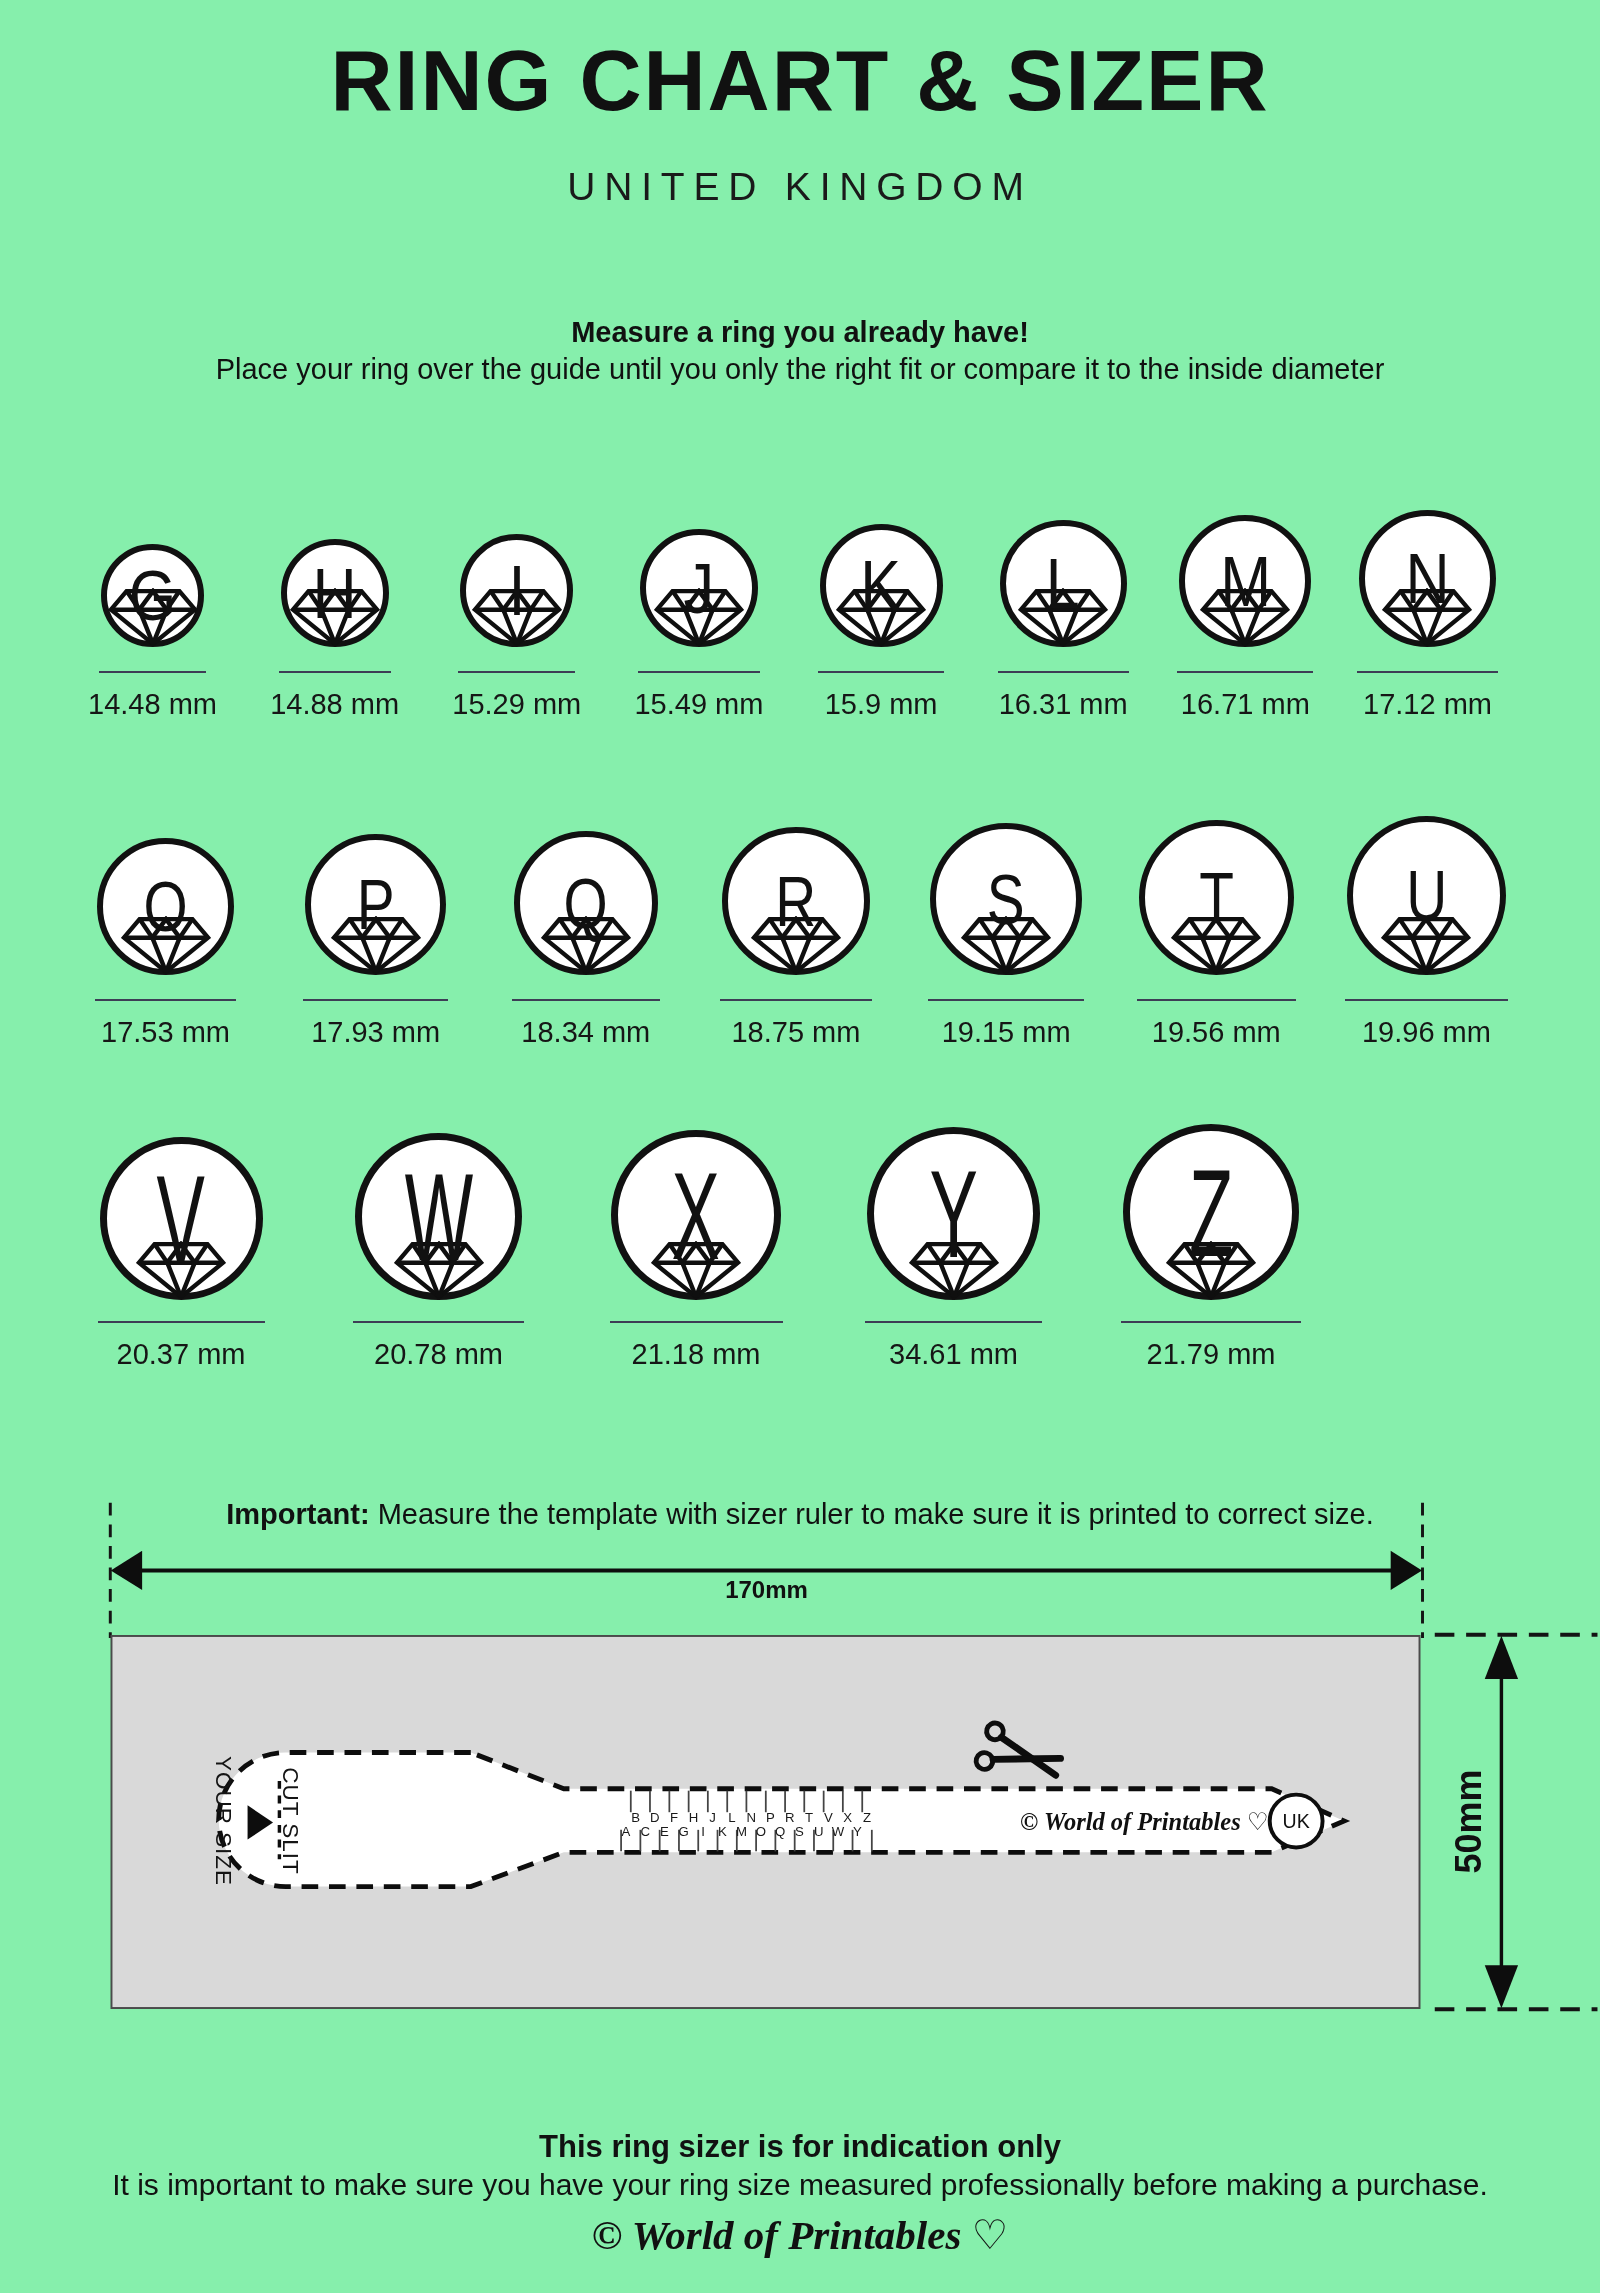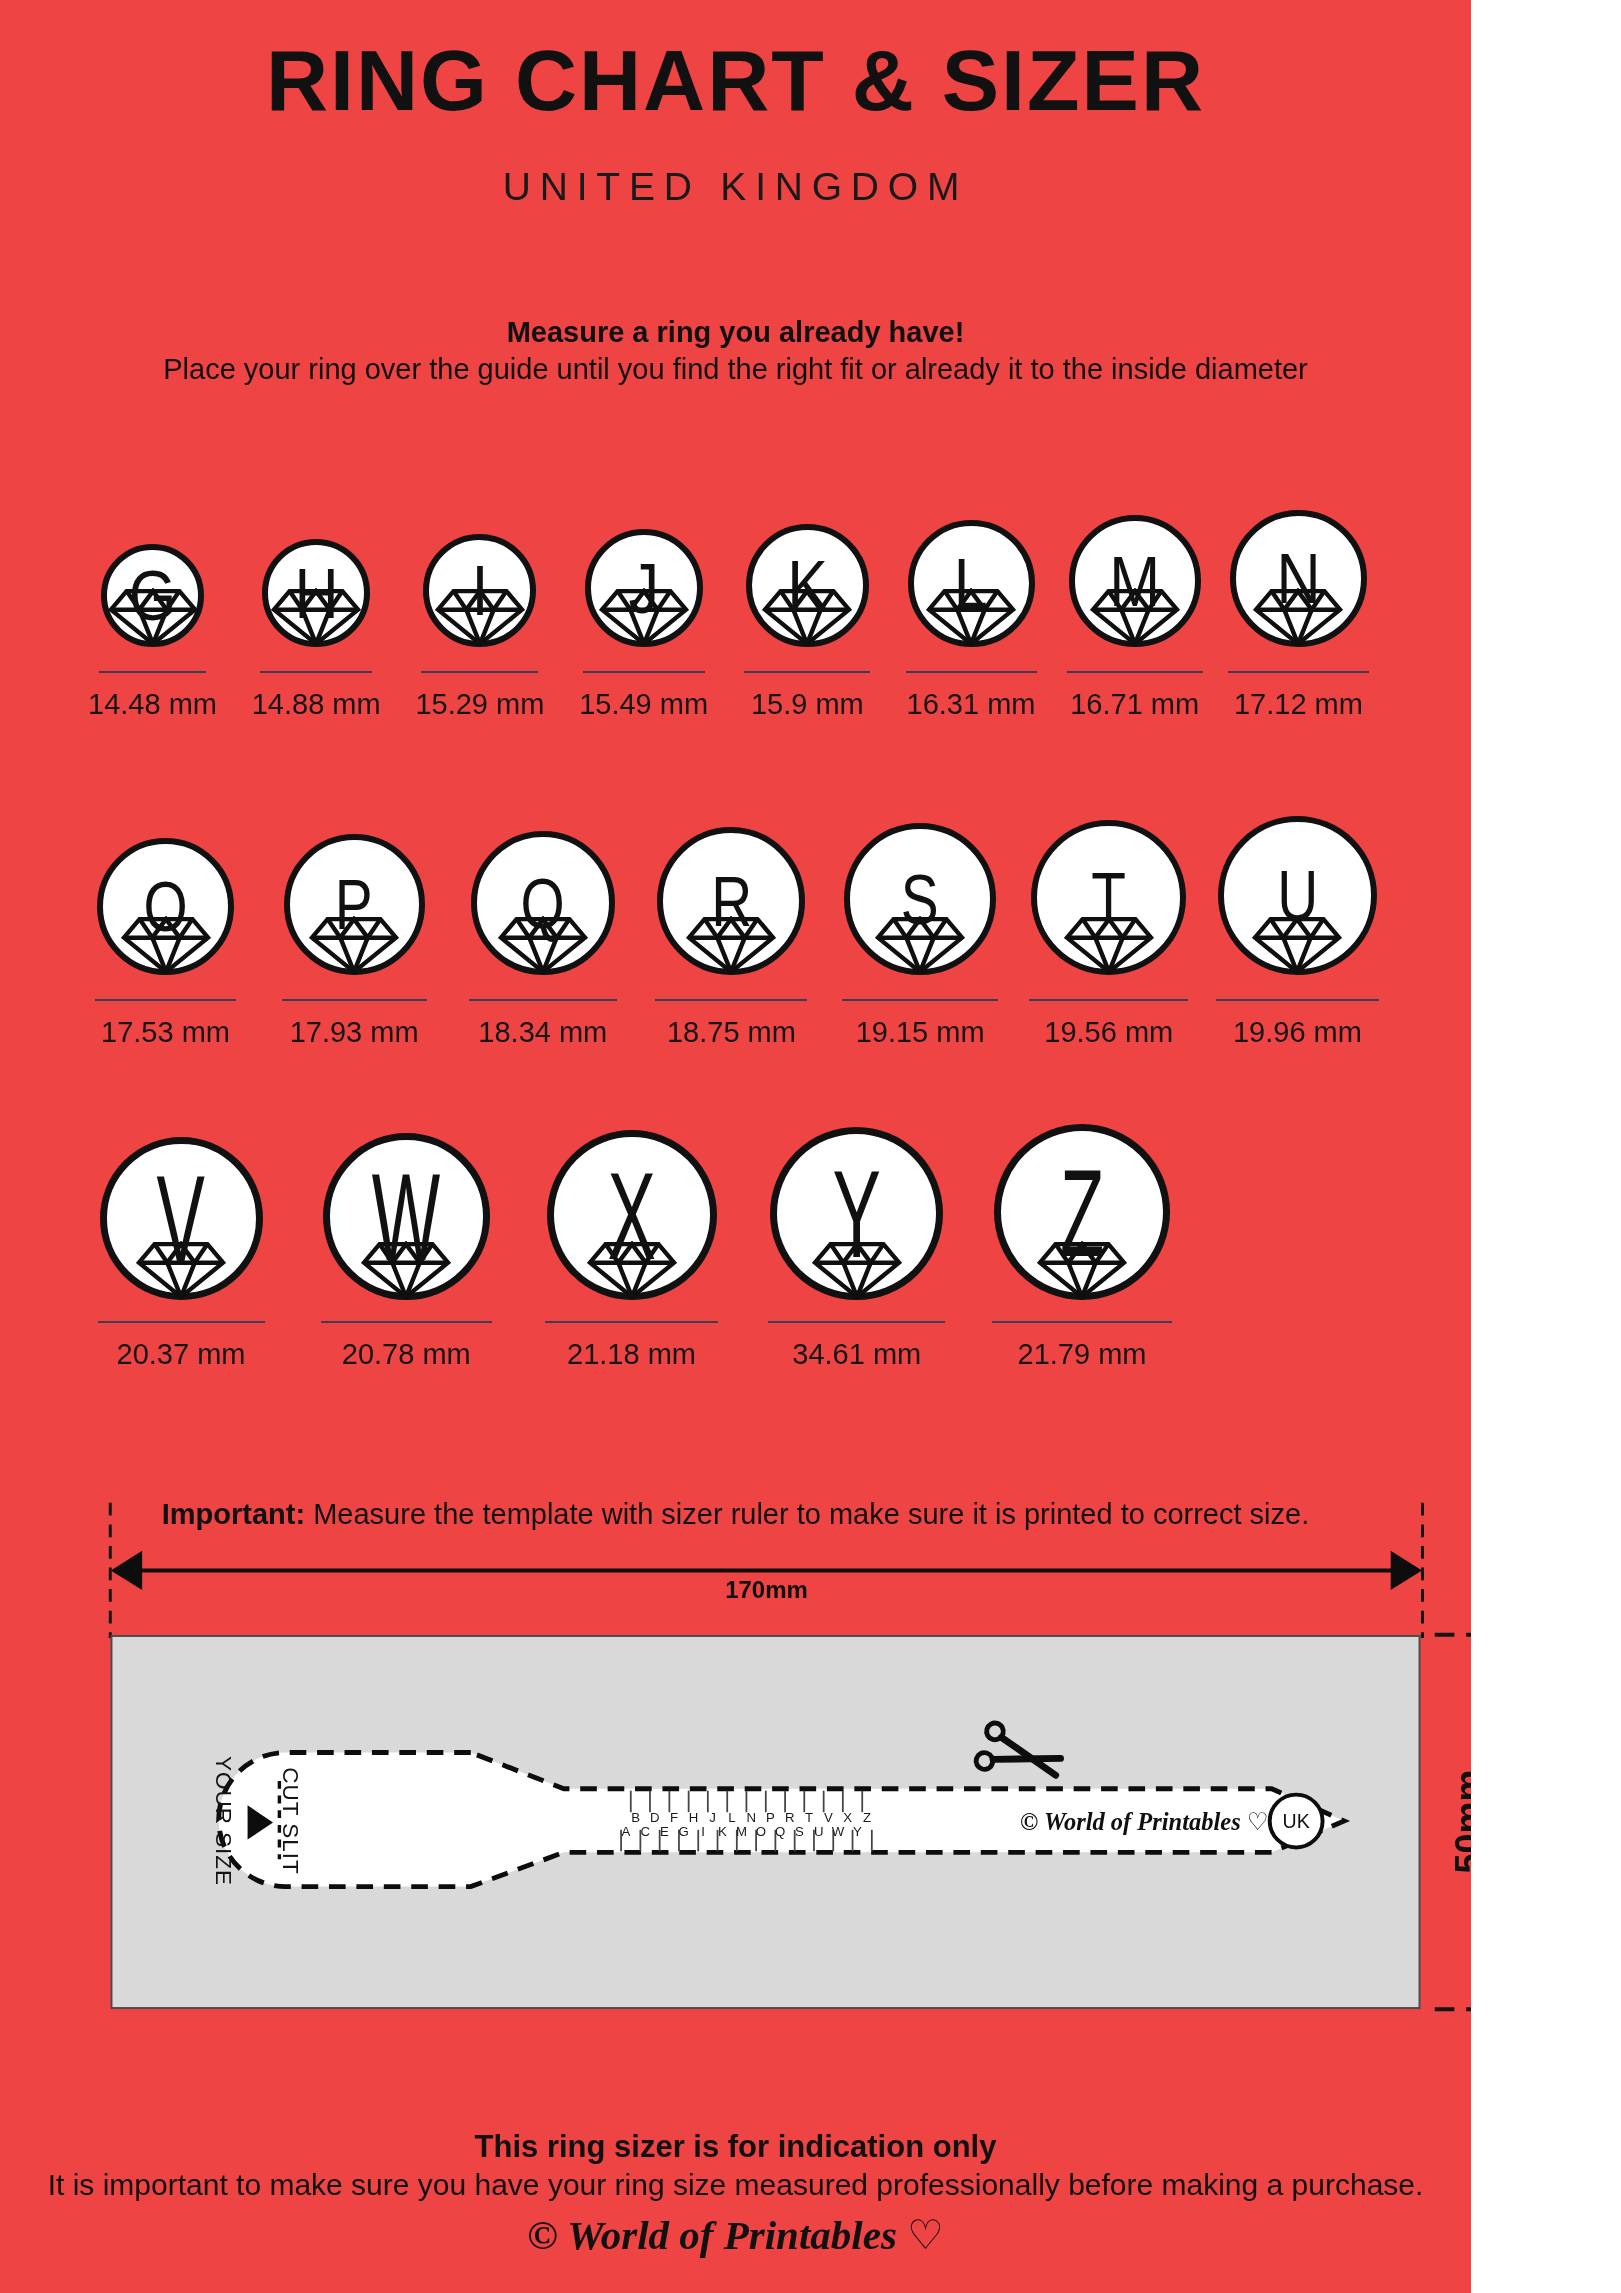--- a/index.html
+++ b/index.html
@@ -3,21 +3,21 @@
 <meta charset="utf-8">
 <style>
   :root{
     --ink:#111111;
     --underline:#3d3d55;
     --panel:#d9d9d9;
     --panel-border:#4b4b4b;
   }
   html,body{margin:0;padding:0;background:#ffffff;}
   body{font-family:"Liberation Sans","DejaVu Sans",sans-serif;color:var(--ink);}
-  .page{position:relative;width:1471px;height:2294px;background:#ef4444;overflow:hidden;}
+  .page{position:relative;width:1600px;height:2294px;background:#86efac;overflow:hidden;}
 
   .abs{position:absolute;left:0;right:0;text-align:center;}
 
   .title{top:35px;font-size:86px;font-weight:700;letter-spacing:2px;line-height:1.05;}
   .subtitle{top:165px;font-size:39px;font-weight:400;letter-spacing:8.8px;color:#1a1a1a;}
 
   .instr-head{top:316px;font-size:29px;font-weight:700;}
   .instr-body{top:353px;font-size:29px;}
 
   
@@ -70,21 +70,21 @@
 </style>
 <title>RING CHART &amp; SIZER</title></head>
 <body>
 
 <div class="page">
 
   <div class="abs title">RING CHART &amp; SIZER</div>
   <div class="abs subtitle">UNITED KINGDOM</div>
 
   <div class="abs instr-head">Measure a ring you already have!</div>
-  <div class="abs instr-body">Place your ring over the guide until you find the right fit or already it to the inside diameter</div>
+  <div class="abs instr-body">Place your ring over the guide until you only the right fit or compare it to the inside diameter</div>
 
   <div class="ring-row" id="row0">
       <div class="ring-item">
       <div class="stack">
         <svg class="diamond" width="90" height="59" viewBox="0 0 92 60">
   <g fill="none" stroke="#0f0f0f" stroke-width="4.5">
     <path d="M19,3 L73,3 L89,22 L46,57 L3,22 Z" fill="#ffffff"></path>
     <path d="M3,22 H89"></path>
     <path d="M19,3 L32,22 L46,3 L60,22 L73,3"></path>
     <path d="M32,22 L46,57 M60,22 L46,57"></path>

